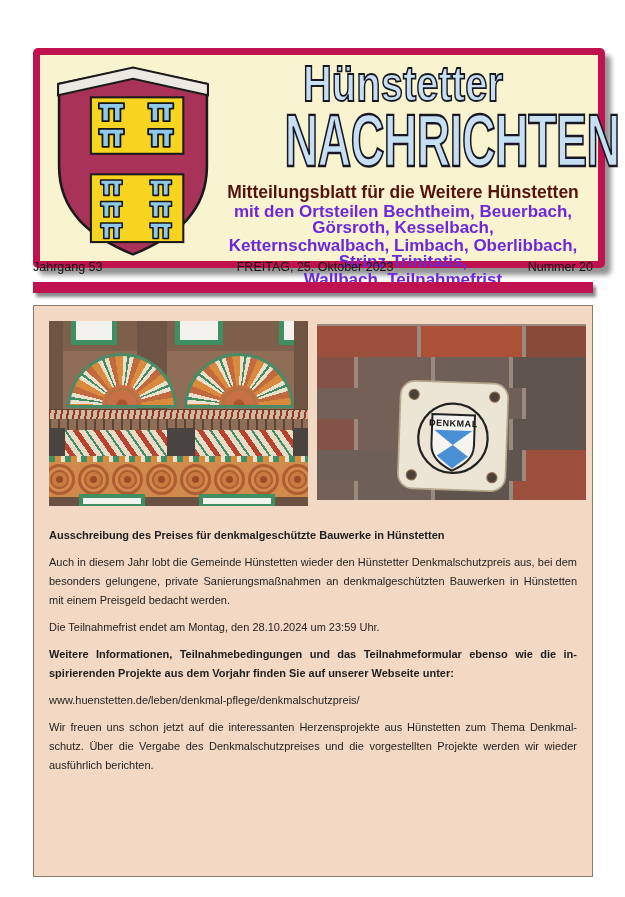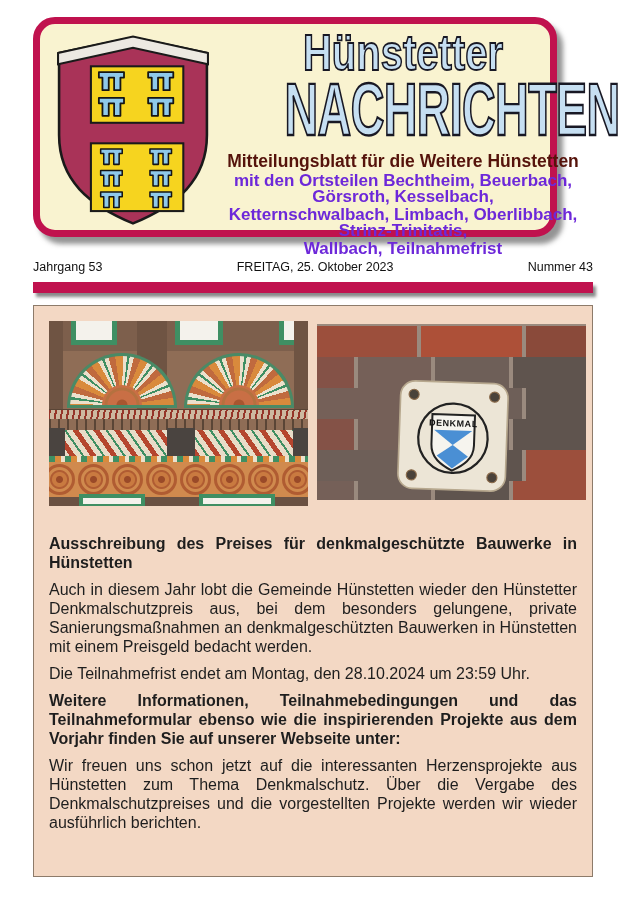--- a/index.html
+++ b/index.html
@@ -1,21 +1,21 @@
 <!DOCTYPE html>
 <html><head>
 <meta charset="utf-8">
 <style>
   html,body{margin:0;padding:0;background:#ffffff;}
   body{width:625px;font-family:"Liberation Sans",sans-serif;color:#1e1e1e;}
   .page{position:relative;width:625px;height:897px;background:#fff;overflow:hidden;}
 
   
-  .masthead{position:absolute;left:33px;top:17px;width:524px;height:220px;box-sizing:border-box;
-    background:#f9f3d0;border:7px solid #c0124e;border-radius:22px;
+  .masthead{position:absolute;left:33px;top:48px;width:572px;height:220px;box-sizing:border-box;
+    background:#f9f3d0;border:7px solid #c0124e;border-radius:5px;
     box-shadow:6px 7px 5px rgba(60,60,60,.55);}
   .crest{position:absolute;left:16px;top:8px;width:154px;height:198px;}
   .mast-text{position:absolute;left:175px;top:4px;width:376px;text-align:center;}
   .title1,.title2{font-weight:bold;color:#c6dff2;-webkit-text-stroke:1.8px #181824;white-space:nowrap;}
   .title1{font-size:50px;line-height:50px;transform:scale(.80,1);transform-origin:center top;}
   .title2{font-size:74px;line-height:64px;transform:scale(.63,1);transform-origin:center top;-webkit-text-stroke:2.4px #181824;letter-spacing:-1px;}
   .subtitle{margin-top:9px;font-size:17.5px;line-height:20px;font-weight:bold;color:#55130b;}
   .orts{margin-top:2px;font-size:17px;line-height:16px;font-weight:bold;color:#6d28d9;}
 
   
@@ -57,21 +57,21 @@
   .pl-bot{position:absolute;left:0;top:176px;width:100%;height:9px;background:#6a5142;}
 
   
   .photo-right{position:relative;width:269px;height:176px;background:#9a8a7e;overflow:hidden;flex:none;margin-top:3px;
     display:flex;flex-direction:column;gap:4px;padding-top:2px;box-sizing:border-box;}
   .brow{display:flex;gap:4px;height:31px;flex:none;}
   .brick{flex:1;}
   .plaque{position:absolute;left:80px;top:56px;width:112px;height:112px;transform:rotate(2deg);}
 
   
-  .article-text{margin:28px 15px 0;font-size:16px;line-height:19px;text-align:justify;color:#1e1e1e;}
+  .article-text{margin:20px 15px 0;font-size:11px;line-height:19px;text-align:justify;color:#1e1e1e;}
   .article-text p{margin:8px 0 0;}
   .article-text p.first{margin-top:0;}
   .bold{font-weight:bold;}
 </style>
 </head>
 <body>
 
 <div class="page">
 
   <div class="masthead">
@@ -104,21 +104,21 @@
       <div class="subtitle">Mitteilungsblatt für die Weitere Hünstetten</div>
       <div class="orts">mit den Ortsteilen Bechtheim, Beuerbach, Görsroth, Kesselbach,</div>
       <div class="orts">Ketternschwalbach, Limbach, Oberlibbach, Strinz-Trinitatis,</div>
       <div class="orts">Wallbach, Teilnahmefrist</div>
     </div>
   </div>
 
   <div class="issue-row">
     <span>Jahrgang 53</span>
     <span class="mid">FREITAG, 25. Oktober 2023</span>
-    <span>Nummer 43</span>
+    <span>Nummer 20</span>
   </div>
   <div class="divider-bar"></div>
 
   <div class="article-box">
 
     <div class="photos">
 
       <div class="photo-left">
         <div class="pl-top"></div>
         <div class="win" style="left:22px;top:-6px;width:46px;height:30px;"></div>
@@ -206,17 +206,18 @@
           </svg>
         </div>
       </div>
     </div>
 
     <div class="article-text">
       <p class="bold first">Ausschreibung des Preises für denkmalgeschützte Bauwerke in Hünstetten</p>
       <p>Auch in diesem Jahr lobt die Gemeinde Hünstetten wieder den Hünstetter Denkmalschutzpreis aus, bei dem besonders gelungene, private Sanierungsmaßnahmen an denkmalgeschützten Bauwerken in Hünstetten mit einem Preisgeld bedacht werden.</p>
       <p>Die Teilnahmefrist endet am Montag, den 28.10.2024 um 23:59 Uhr.</p>
       <p class="bold">Weitere Informationen, Teilnahmebedingungen und das Teilnahmeformular ebenso wie die in­spirierenden Projekte aus dem Vorjahr finden Sie auf unserer Webseite unter:</p>
+      <p>www.huenstetten.de/leben/denkmal-pflege/denkmalschutzpreis/</p>
       <p>Wir freuen uns schon jetzt auf die interessanten Herzensprojekte aus Hünstetten zum Thema Denkmal­schutz. Über die Vergabe des Denkmalschutzpreises und die vorgestellten Projekte werden wir wieder ausführlich berichten.</p>
     </div>
   </div>
 
 </div>
 
 </body></html>

